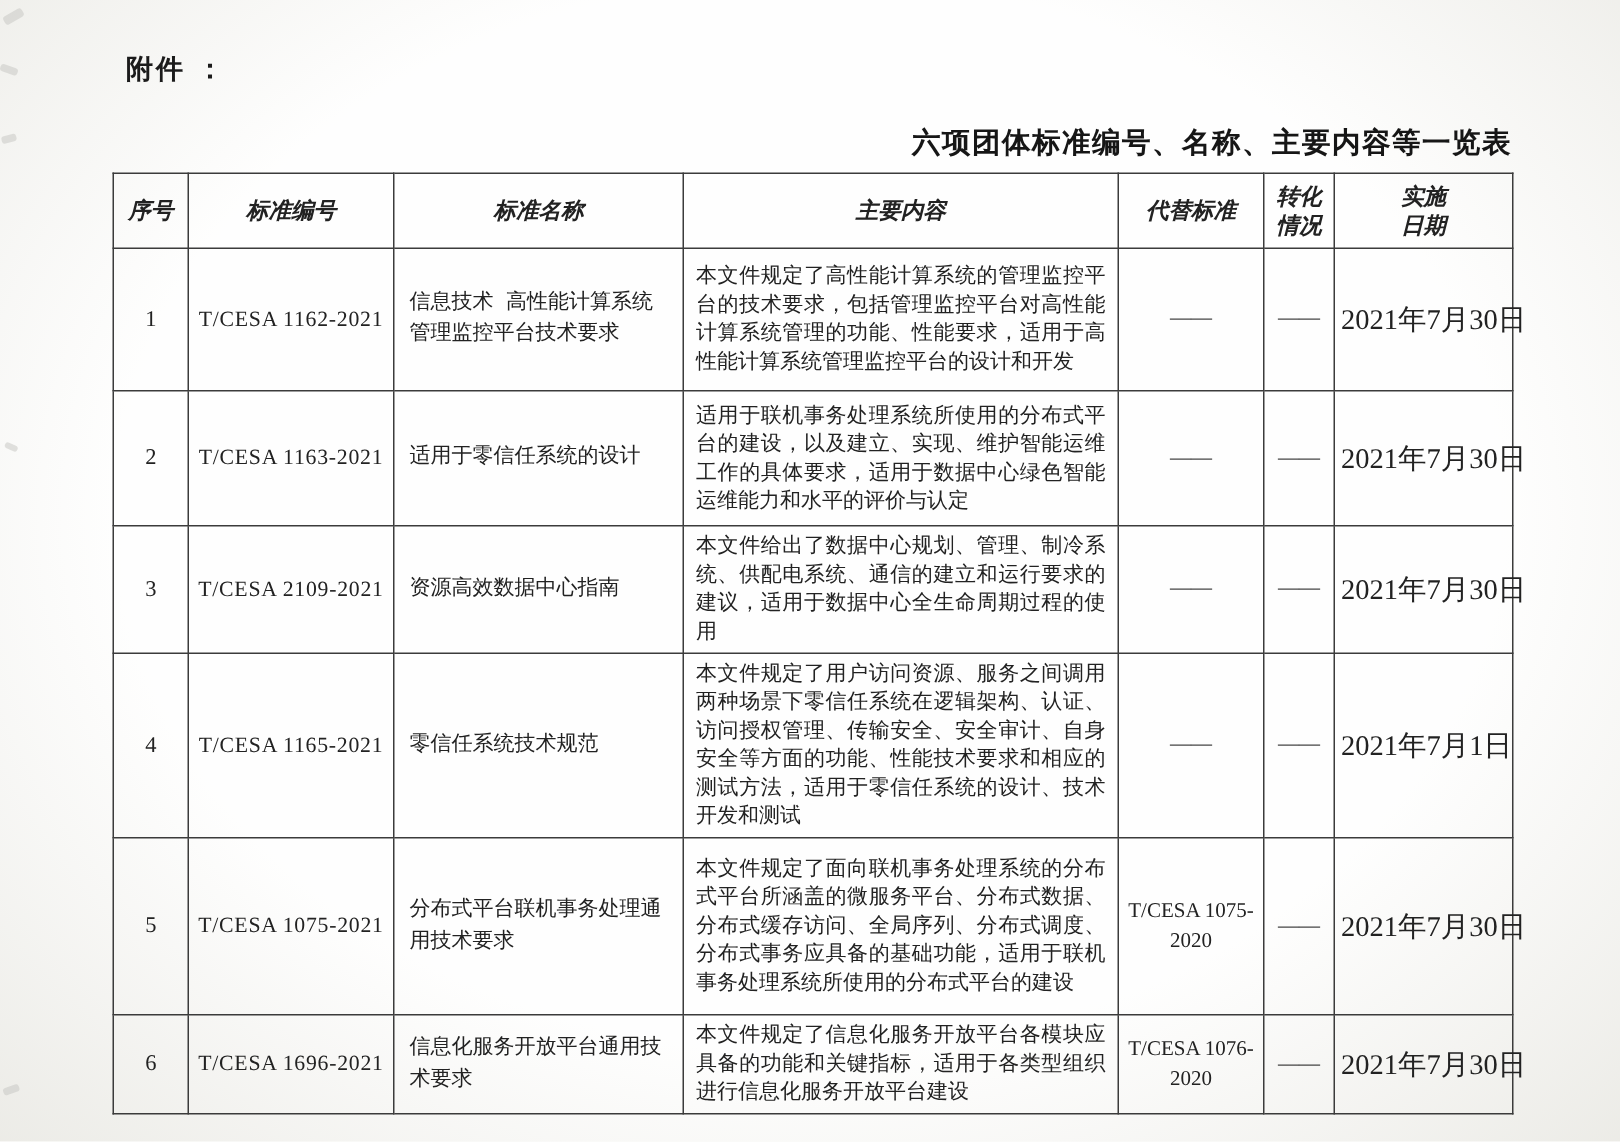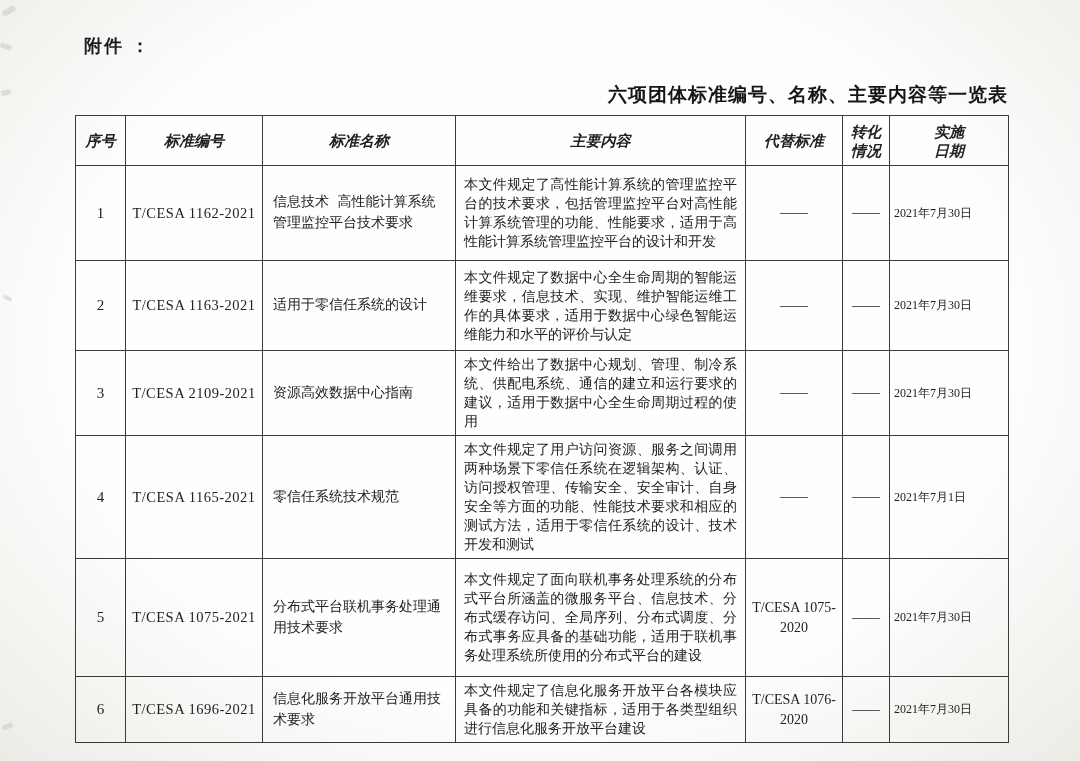--- a/index.html
+++ b/index.html
@@ -105,22 +105,22 @@
     font-size: 14px;
     line-height: 20px;
     padding: 2px 4px;
   }
   td.col-conversion {
     text-align: center;
     font-size: 14px;
     padding: 2px 2px;
   }
   td.col-date {
-    text-align: left;
-    font-size: 12px;
+    text-align: right;
+    font-size: 19px;
     white-space: nowrap;
     padding: 2px 4px;
   }
 </style>
 </head>
 <body>
 
 <div class="page">
 
   <div class="scan-artifact" style="left:2px; top:8px; width:14px; height:6px; transform:rotate(-30deg);"></div>
@@ -163,21 +163,21 @@
           <td class="col-std_name">信息技术 高性能计算系统管理监控平台技术要求</td>
           <td class="col-content">本文件规定了高性能计算系统的管理监控平台的技术要求，包括管理监控平台对高性能计算系统管理的功能、性能要求，适用于高性能计算系统管理监控平台的设计和开发</td>
           <td class="col-replaced">——</td>
           <td class="col-conversion">——</td>
           <td class="col-date">2021年7月30日</td>
         </tr>
         <tr>
           <td class="col-seq">2</td>
           <td class="col-std_no">T/CESA 1163-2021</td>
           <td class="col-std_name">适用于零信任系统的设计</td>
-          <td class="col-content">本文件规定了数据中心全生命周期的智能运维要求，信息技术、实现、维护智能运维工作的具体要求，适用于数据中心绿色智能运维能力和水平的评价与认定</td>
+          <td class="col-content">适用于联机事务处理系统所使用的分布式平台的建设，以及建立、实现、维护智能运维工作的具体要求，适用于数据中心绿色智能运维能力和水平的评价与认定</td>
           <td class="col-replaced">——</td>
           <td class="col-conversion">——</td>
           <td class="col-date">2021年7月30日</td>
         </tr>
         <tr>
           <td class="col-seq">3</td>
           <td class="col-std_no">T/CESA 2109-2021</td>
           <td class="col-std_name">资源高效数据中心指南</td>
           <td class="col-content">本文件给出了数据中心规划、管理、制冷系统、供配电系统、通信的建立和运行要求的建议，适用于数据中心全生命周期过程的使用</td>
           <td class="col-replaced">——</td>
@@ -190,21 +190,21 @@
           <td class="col-std_name">零信任系统技术规范</td>
           <td class="col-content">本文件规定了用户访问资源、服务之间调用两种场景下零信任系统在逻辑架构、认证、访问授权管理、传输安全、安全审计、自身安全等方面的功能、性能技术要求和相应的测试方法，适用于零信任系统的设计、技术开发和测试</td>
           <td class="col-replaced">——</td>
           <td class="col-conversion">——</td>
           <td class="col-date">2021年7月1日</td>
         </tr>
         <tr>
           <td class="col-seq">5</td>
           <td class="col-std_no">T/CESA 1075-2021</td>
           <td class="col-std_name">分布式平台联机事务处理通用技术要求</td>
-          <td class="col-content">本文件规定了面向联机事务处理系统的分布式平台所涵盖的微服务平台、信息技术、分布式缓存访问、全局序列、分布式调度、分布式事务应具备的基础功能，适用于联机事务处理系统所使用的分布式平台的建设</td>
+          <td class="col-content">本文件规定了面向联机事务处理系统的分布式平台所涵盖的微服务平台、分布式数据、分布式缓存访问、全局序列、分布式调度、分布式事务应具备的基础功能，适用于联机事务处理系统所使用的分布式平台的建设</td>
           <td class="col-replaced">T/CESA 1075-2020</td>
           <td class="col-conversion">——</td>
           <td class="col-date">2021年7月30日</td>
         </tr>
         <tr>
           <td class="col-seq">6</td>
           <td class="col-std_no">T/CESA 1696-2021</td>
           <td class="col-std_name">信息化服务开放平台通用技术要求</td>
           <td class="col-content">本文件规定了信息化服务开放平台各模块应具备的功能和关键指标，适用于各类型组织进行信息化服务开放平台建设</td>
           <td class="col-replaced">T/CESA 1076-2020</td>

